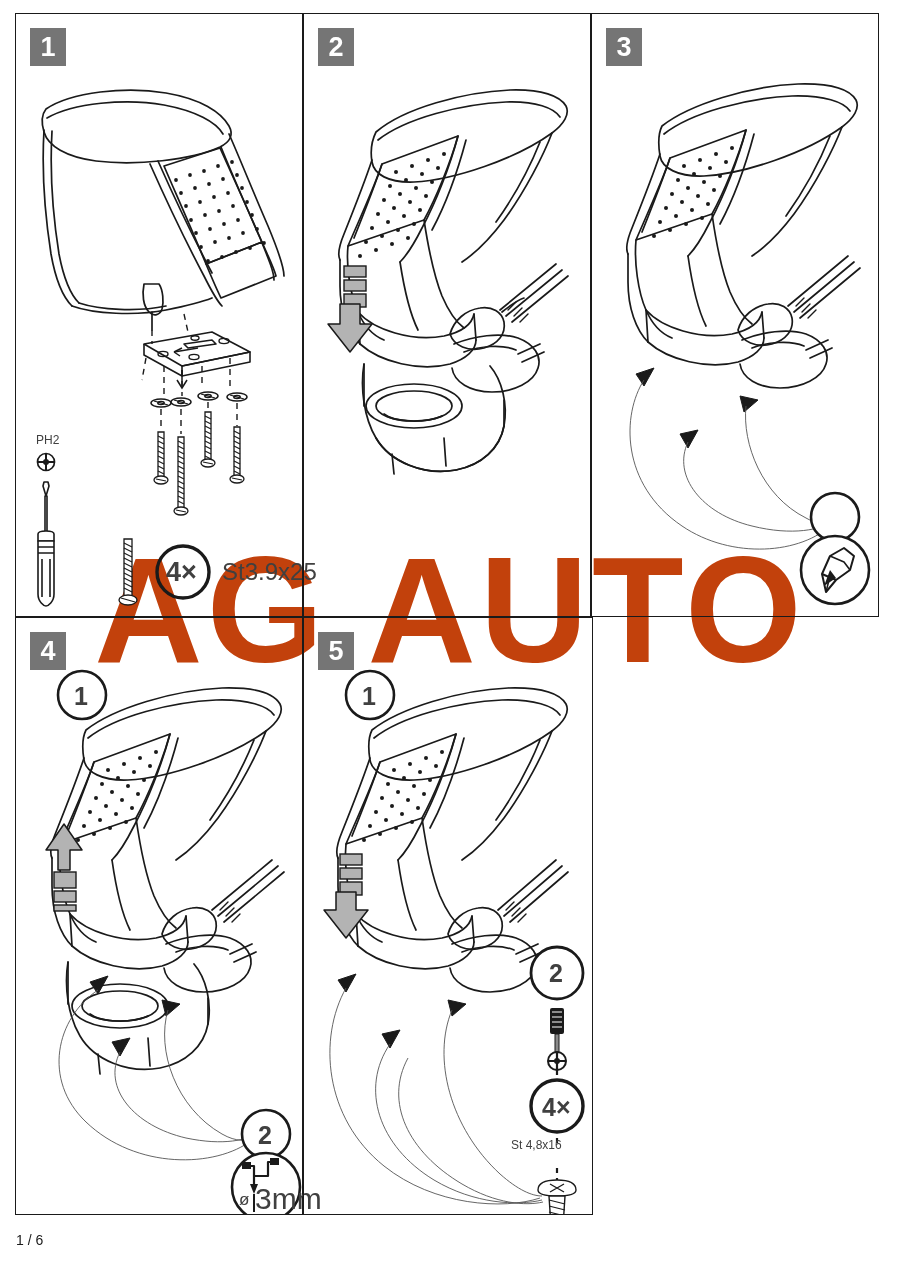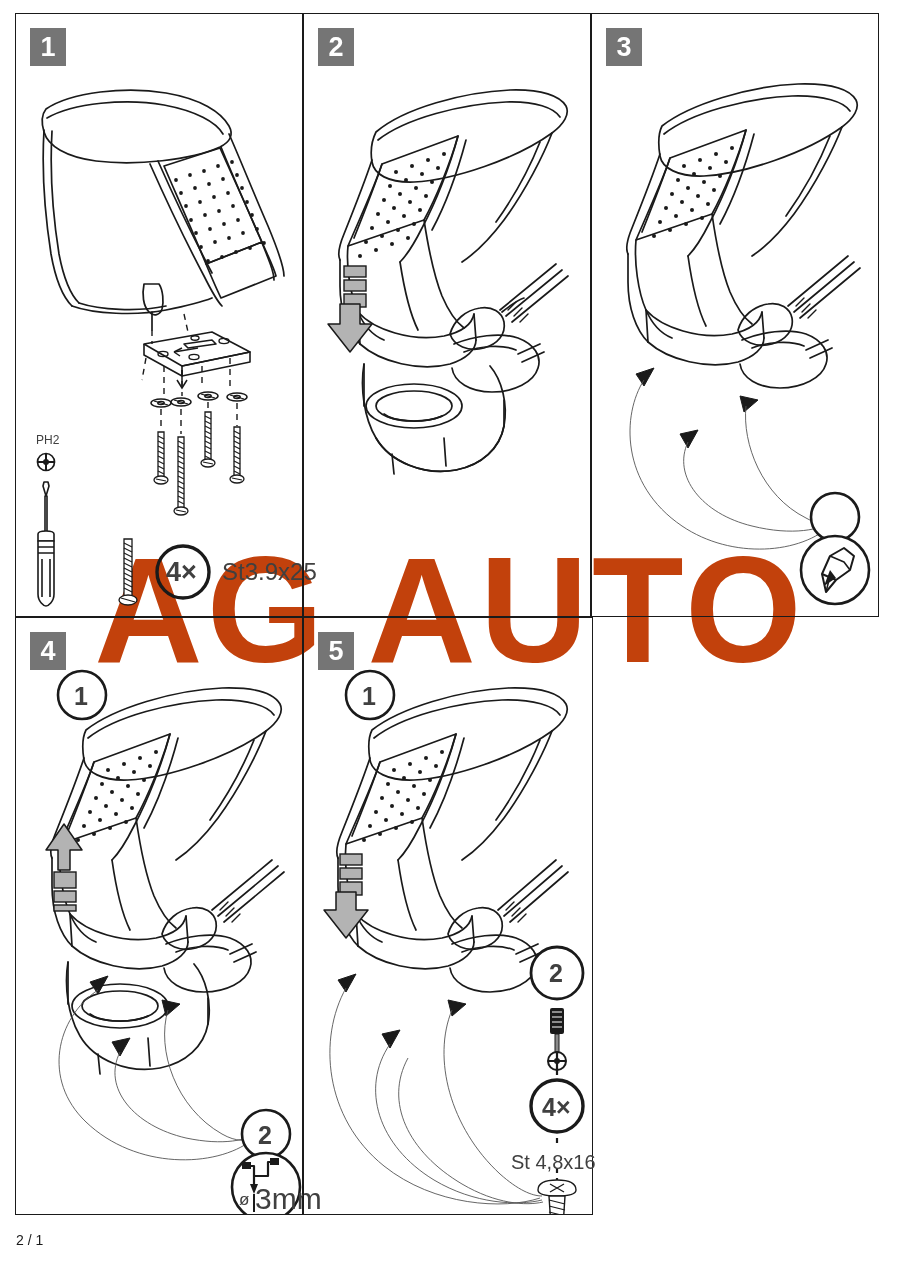--- a/index.html
+++ b/index.html
@@ -82,21 +82,21 @@
   
   .lbl {
     position: absolute;
     font-family: "Liberation Sans", sans-serif;
     color: #404040;
     white-space: nowrap;
     line-height: 1;
   }
   .lbl-ph2    { font-size: 12px; }
   .lbl-spec1  { font-size: 24px; }
-  .lbl-spec5  { font-size: 20px; margin-top: 13px; }
+  .lbl-spec5  { font-size: 12px; }
 
   
   #footer {
     position: absolute;
     left: 16px;
     top: 1232px;
     font-size: 14px;
     color: #1a1a1a;
     font-family: "Liberation Sans", sans-serif;
     z-index: 5;
@@ -765,13 +765,13 @@
     </div>
 
     <div class="lbl" style="left:58px; top:66px; font-size:25px; font-weight:bold;">1</div>
     <div class="lbl" style="left:245px; top:343px; font-size:25px; font-weight:bold;">2</div>
     <div class="lbl" style="left:238px; top:477px; font-size:25px; font-weight:bold;">4×</div>
     <div class="lbl lbl-spec5" style="left:207px; top:521px;">St 4,8x16</div>
   </div>
 
 </div>
 
-<div id="footer">2 / 1</div>
+<div id="footer">1 / 6</div>
 
 </body></html>

